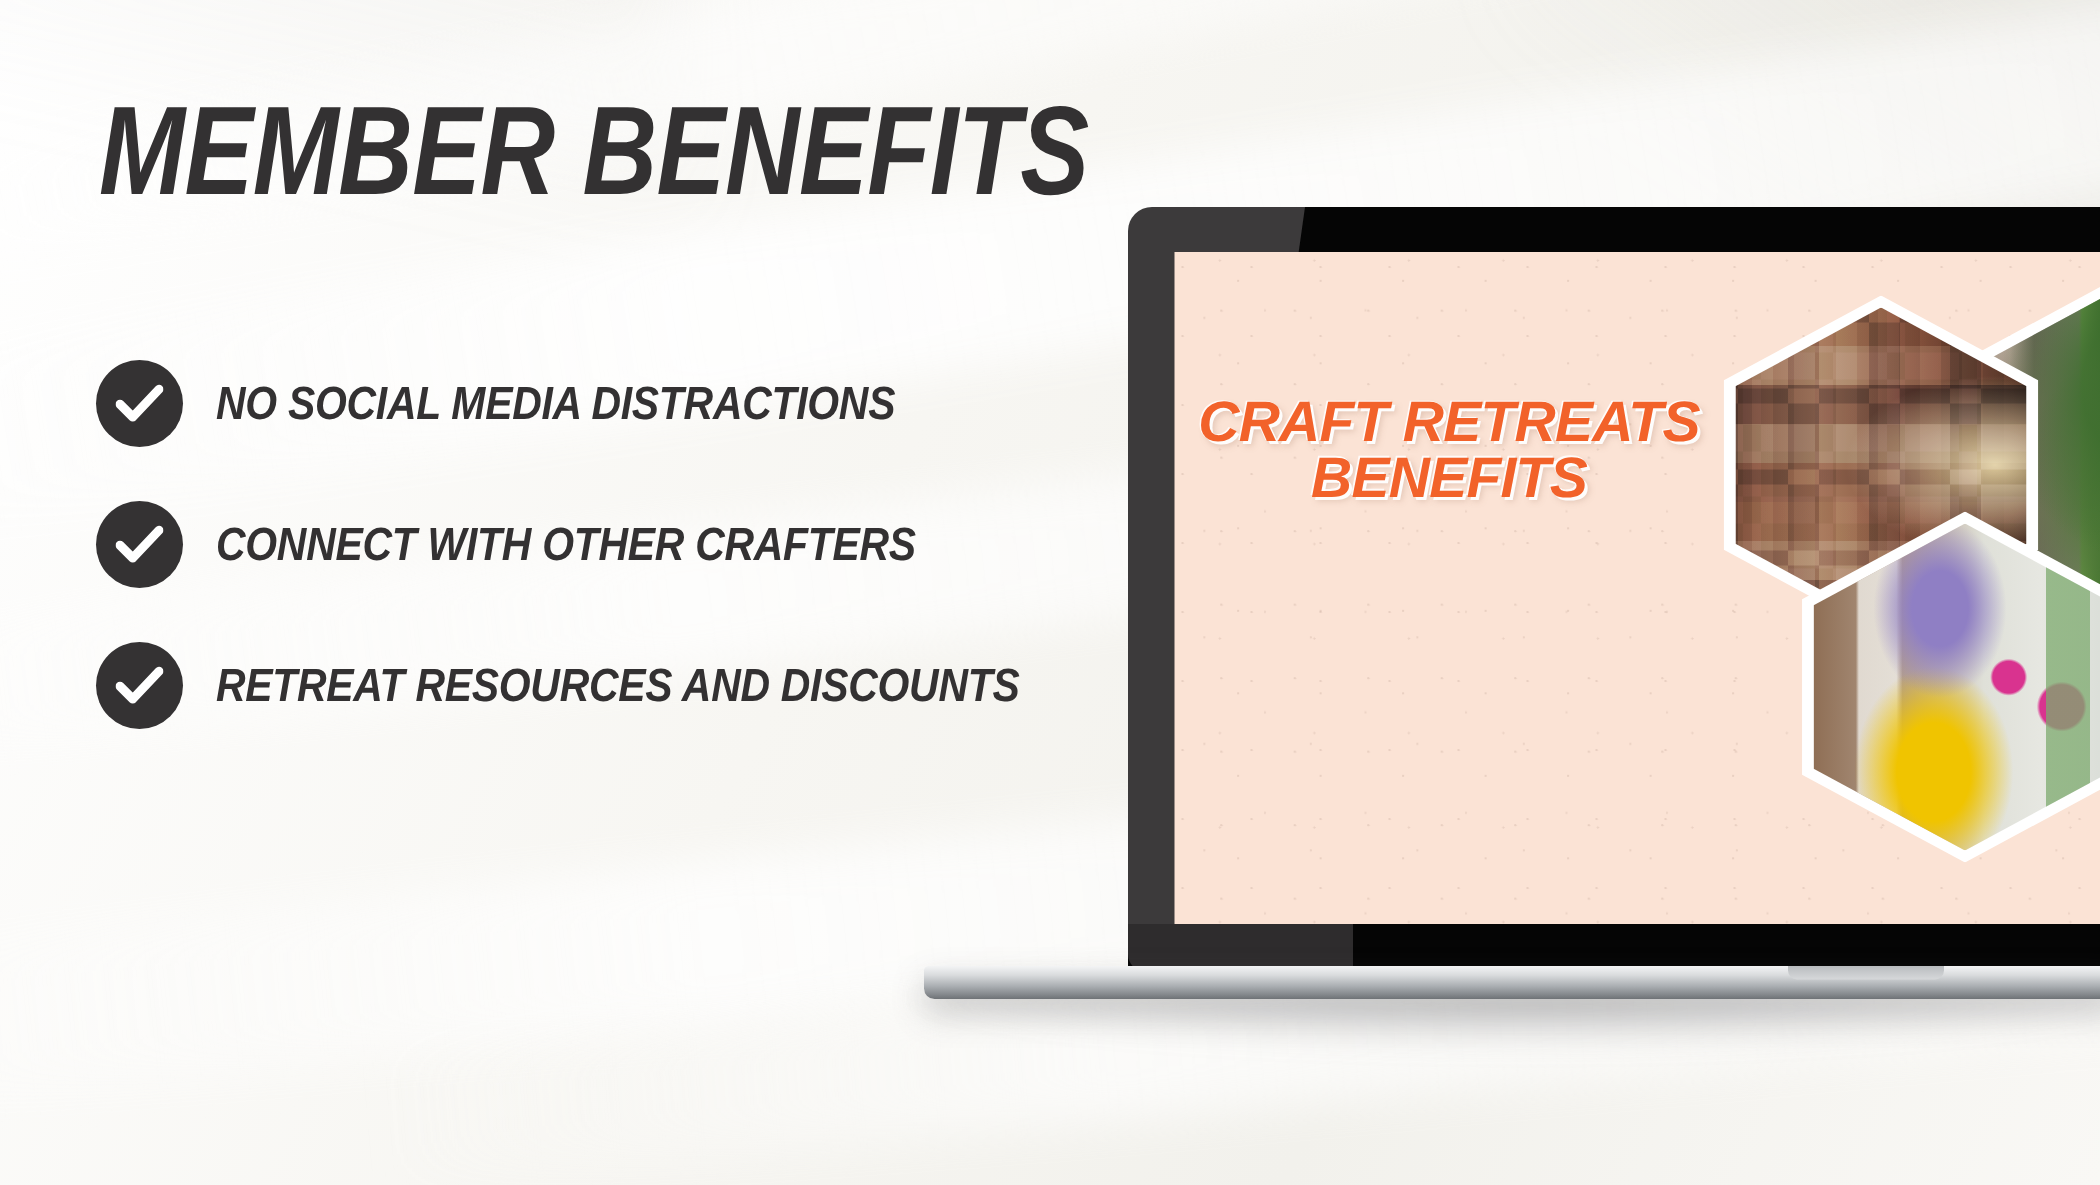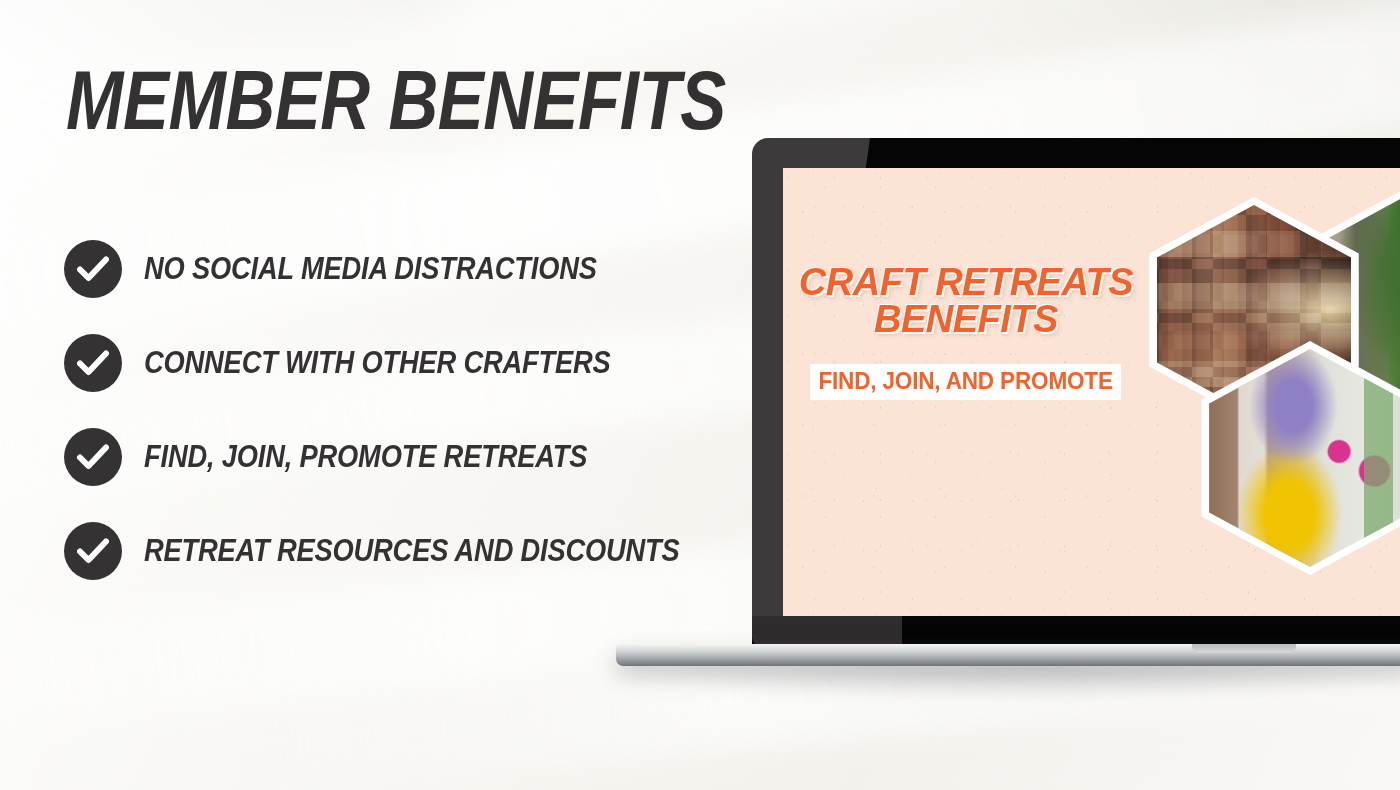--- a/index.html
+++ b/index.html
@@ -358,28 +358,20 @@
 
       <div class="benefit-row">
         <span class="check-badge">
           <svg viewBox="0 0 32 26" aria-hidden="true">
             <path d="M3 13.5 L11.5 22 L29 3.5" fill="none" stroke="#ffffff" stroke-width="6" stroke-linecap="round" stroke-linejoin="round"></path>
           </svg>
         </span>
         <span class="benefit-label">CONNECT WITH OTHER CRAFTERS</span>
       </div>
 
-      <div class="benefit-row">
-        <span class="check-badge">
-          <svg viewBox="0 0 32 26" aria-hidden="true">
-            <path d="M3 13.5 L11.5 22 L29 3.5" fill="none" stroke="#ffffff" stroke-width="6" stroke-linecap="round" stroke-linejoin="round"></path>
-          </svg>
-        </span>
-        <span class="benefit-label">FIND, JOIN, PROMOTE RETREATS</span>
-      </div>
 
 
       <div class="benefit-row">
         <span class="check-badge">
           <svg viewBox="0 0 32 26" aria-hidden="true">
             <path d="M3 13.5 L11.5 22 L29 3.5" fill="none" stroke="#ffffff" stroke-width="6" stroke-linecap="round" stroke-linejoin="round"></path>
           </svg>
         </span>
         <span class="benefit-label">RETREAT RESOURCES AND DISCOUNTS</span>
       </div>
@@ -394,21 +386,20 @@
     </div>
 
     <div class="screen">
       <div class="screen-speckle"></div>
 
       <div class="slide-text">
         <div class="slide-head">CRAFT RETREATS</div>
         <div class="slide-head">BENEFITS</div>
 
         <div class="slide-sub">
-          <div><span class="sub-line">FIND, JOIN, AND PROMOTE</span></div>
         </div>
       </div>
 
       <div class="hex-cluster">
         <div class="hex-ring ring-house"></div>
         <div class="hex hex-house">
           <div class="hex-inner ph-house"></div>
         </div>
 
         <div class="hex-ring ring-quilt"></div>

